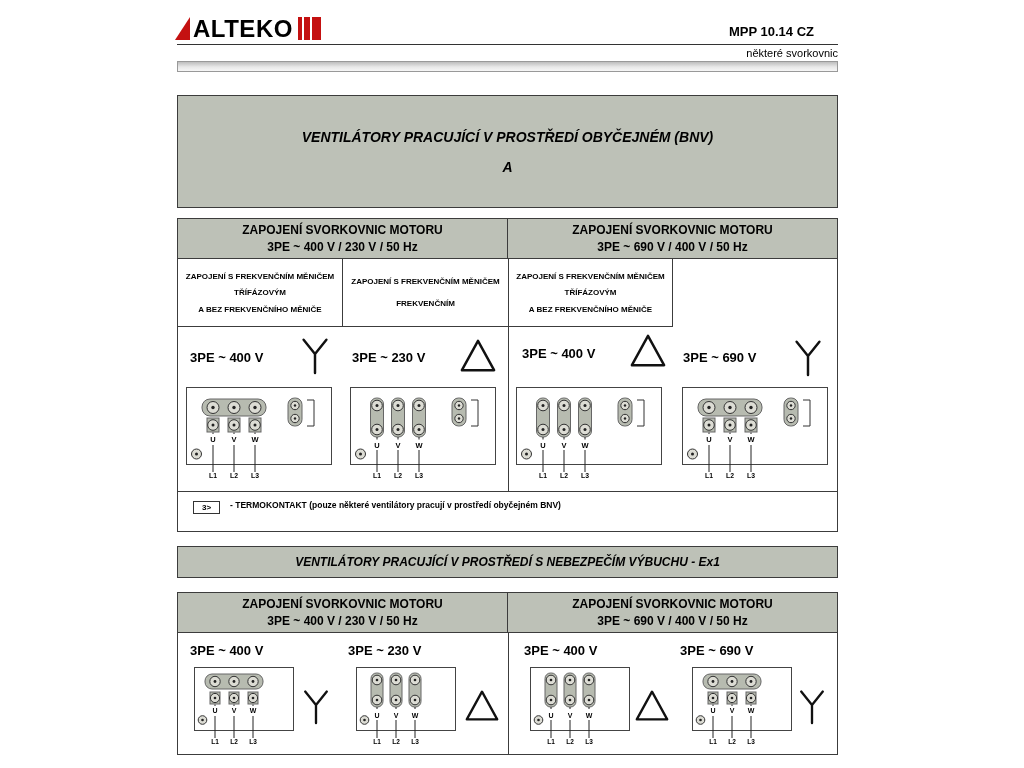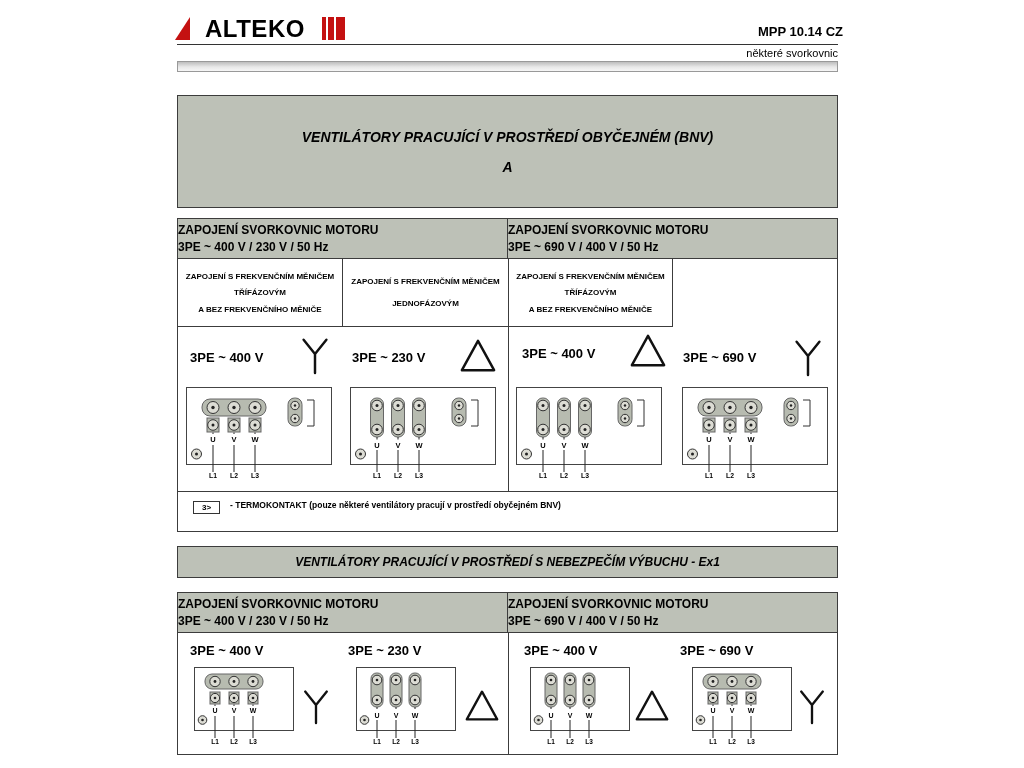--- a/index.html
+++ b/index.html
@@ -2,46 +2,46 @@
 <html><head>
 <meta charset="utf-8">
 <style>
   * { margin:0; padding:0; box-sizing:border-box; }
   :root { --g:#bdc1b7; --ln:#3c3c3c; }
   html,body { width:1024px; height:768px; background:#fff; }
   .sheet { position:relative; width:1024px; height:768px; background:#fff;
            font-family:"Liberation Sans",sans-serif; color:#000; overflow:hidden; }
 
   
-  .logo { position:absolute; left:175px; top:15px; height:27px; display:flex; align-items:center; gap:15px; }
+  .logo { position:absolute; left:175px; top:15px; height:27px; display:flex; align-items:center; gap:3px; }
   .logo-tri { width:15px; height:23px; background:#c41111; clip-path:polygon(0 100%,100% 0,100% 100%); }
   .logo-text { font-size:24px; font-weight:bold; letter-spacing:.5px; line-height:1; }
   .logo-bars { display:flex; gap:2px; margin-left:2px; }
   .logo-bars i { display:block; height:23px; background:#c41111; }
   .logo-bars i:nth-child(1){width:4px;} .logo-bars i:nth-child(2){width:6px;} .logo-bars i:nth-child(3){width:9px;}
-  .doc-code { position:absolute; left:603px; top:24px; width:240px; text-align:right; font-weight:bold; font-size:13px; }
+  .doc-code { position:absolute; left:574px; top:24px; width:240px; text-align:right; font-weight:bold; font-size:13px; }
   .rule { position:absolute; left:177px; top:44px; width:661px; border-top:1.5px solid #333; }
   .subtitle { position:absolute; left:598px; top:47px; width:240px; text-align:right; font-size:11px; }
   .topbar { position:absolute; left:177px; top:61px; width:661px; height:11px;
             background:linear-gradient(180deg,#bdbdbd 0%,#e8e8e8 55%,#f6f6f6 100%); border:1px solid #999; }
 
   
   .s1-title { position:absolute; left:177px; top:95px; width:661px; height:113px; background:var(--g);
               border:1px solid var(--ln); display:flex; flex-direction:column; align-items:center;
               justify-content:center; gap:14px; font-weight:bold; font-style:italic; font-size:14px; text-align:center; }
   .s2-title { position:absolute; left:177px; top:546px; width:661px; height:32px; background:var(--g);
               border:1px solid var(--ln); display:flex; align-items:center; justify-content:center;
               font-weight:bold; font-style:italic; font-size:12px; }
 
   
   .s1-table { position:absolute; left:177px; top:218px; width:661px; height:314px; border:1px solid var(--ln); background:#fff; }
   .s2-table { position:absolute; left:177px; top:592px; width:661px; height:163px; border:1px solid var(--ln); background:#fff; }
 
   .ghdr { position:absolute; top:0; height:40px; background:var(--g); border-bottom:1px solid var(--ln);
-          display:flex; flex-direction:column; align-items:flex-start; justify-content:center; gap:3px;
+          display:flex; flex-direction:column; align-items:center; justify-content:center; gap:3px;
           font-weight:bold; font-size:12px; text-align:center; }
   .g-left  { left:0; width:330px; border-right:1px solid var(--ln); }
   .g-right { left:330px; width:329px; }
 
   .vdiv { position:absolute; left:330px; width:1px; background:var(--ln); }
   .vdiv1 { top:40px; height:232px; }
   .vdiv2 { top:40px; height:122px; }
 
   .nbox { position:absolute; top:40px; height:68px; border-bottom:1px solid var(--ln);
           display:flex; flex-direction:column; align-items:center; justify-content:space-evenly;
@@ -244,21 +244,21 @@
     </div>
     <div class="vdiv vdiv1"></div>
 
     <div class="nbox nb1">
       <div>ZAPOJENÍ S FREKVENČNÍM MĚNIČEM</div>
       <div>TŘÍFÁZOVÝM</div>
       <div>A BEZ FREKVENČNÍHO MĚNIČE</div>
     </div>
     <div class="nbox nb2">
       <div>ZAPOJENÍ S FREKVENČNÍM MĚNIČEM</div>
-      <div>JEDNOFÁZOVÝM</div>
+      <div>FREKVENČNÍM</div>
     </div>
     <div class="nbox nb3">
       <div>ZAPOJENÍ S FREKVENČNÍM MĚNIČEM</div>
       <div>TŘÍFÁZOVÝM</div>
       <div>A BEZ FREKVENČNÍHO MĚNIČE</div>
     </div>
 
     <div class="vlabel v1">3PE ~ 400 V</div>
     <div class="vlabel v2">3PE ~ 230 V</div>
     <div class="vlabel v3">3PE ~ 400 V</div>

